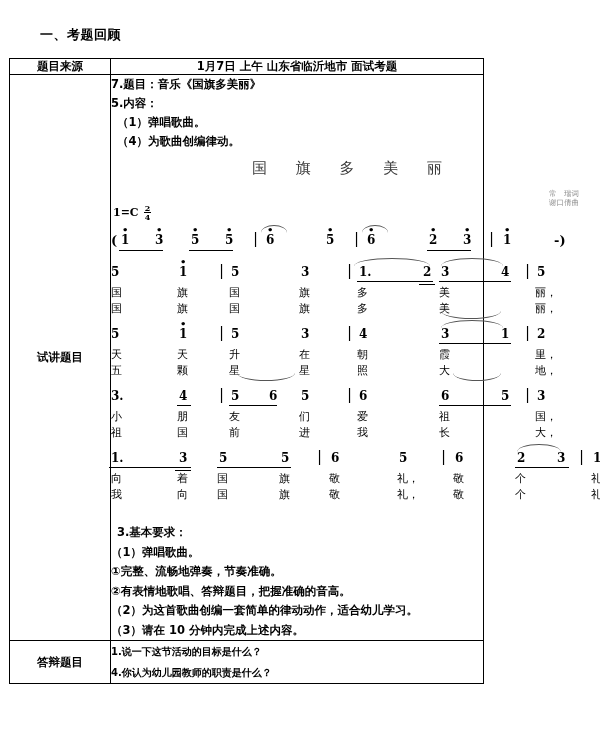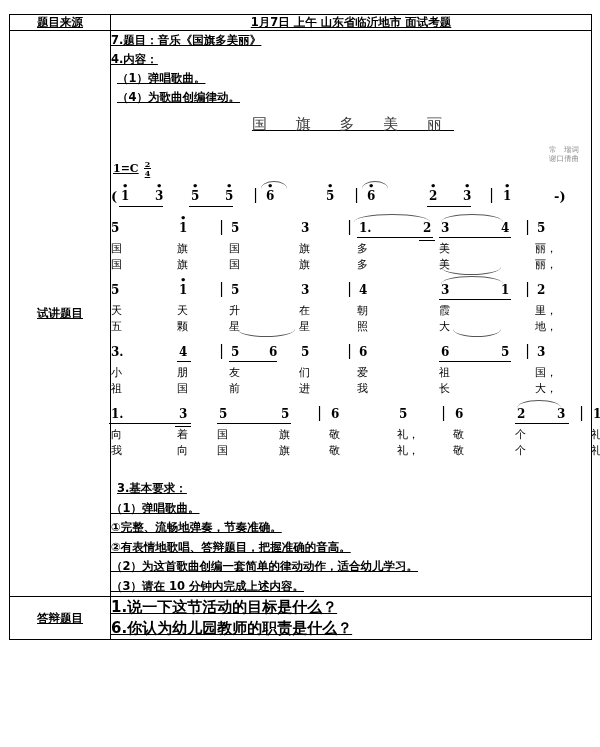--- a/index.html
+++ b/index.html
@@ -31,25 +31,24 @@
   }
   .section-heading {
     font-size: 13px;
     font-weight: bold;
     margin-top: 26px;
     margin-left: 40px;
     letter-spacing: 0.5px;
   }
   table.qtable {
     border-collapse: collapse;
-    width: 583px;
+    width: 475px;
     margin-left: 9px;
     margin-top: 14px;
     table-layout: fixed;
-    text-decoration: underline;
   }
   table.qtable td {
     border: 1px solid #000;
     vertical-align: middle;
     padding: 0;
   }
   td.label-cell {
     width: 100px;
     text-align: center;
     font-size: 11.5px;
@@ -187,45 +186,46 @@
   .nowrapline {
     font-size: 11.5px;
     font-weight: bold;
     line-height: 19.5px;
     white-space: nowrap;
   }
   td.ans-cell {
     padding: 3px 0 3px 8px;
   }
   .ans-line {
-    font-size: 15px;
+    font-size: 10px;
     font-weight: bold;
     line-height: 21px;
   }
 </style>
 </head>
 <body>
 
 <div class="page">
 
 
+  <div class="section-heading">一、考题回顾</div>
 
   <table class="qtable">
     <tbody>
       <tr>
         <td class="label-cell">题目来源</td>
         <td class="src-value">1月7日 上午 山东省临沂地市 面试考题</td>
       </tr>
 
       <tr>
         <td class="label-cell">试讲题目</td>
         <td class="body-cell">
 
           <div class="line">7.题目：音乐《国旗多美丽》</div>
-          <div class="line">4.内容：</div>
+          <div class="line">5.内容：</div>
           <div class="line indent">（1）弹唱歌曲。</div>
           <div class="line indent">（4）为歌曲创编律动。</div>
 
           <div class="score">
 
             <div class="score-title">国 旗 多 美 丽</div>
 
             <div class="credits">
               <div>常　瑞词</div>
               <div>谢口倩曲</div>
@@ -419,19 +419,19 @@
             <div class="nowrapline">（3）请在 10 分钟内完成上述内容。</div>
           </div>
 
         </td>
       </tr>
 
       <tr>
         <td class="label-cell">答辩题目</td>
         <td class="ans-cell">
           <div class="ans-line">1.说一下这节活动的目标是什么？</div>
-          <div class="ans-line">6.你认为幼儿园教师的职责是什么？</div>
+          <div class="ans-line">4.你认为幼儿园教师的职责是什么？</div>
         </td>
       </tr>
     </tbody>
   </table>
 
 </div>
 
 </body></html>

